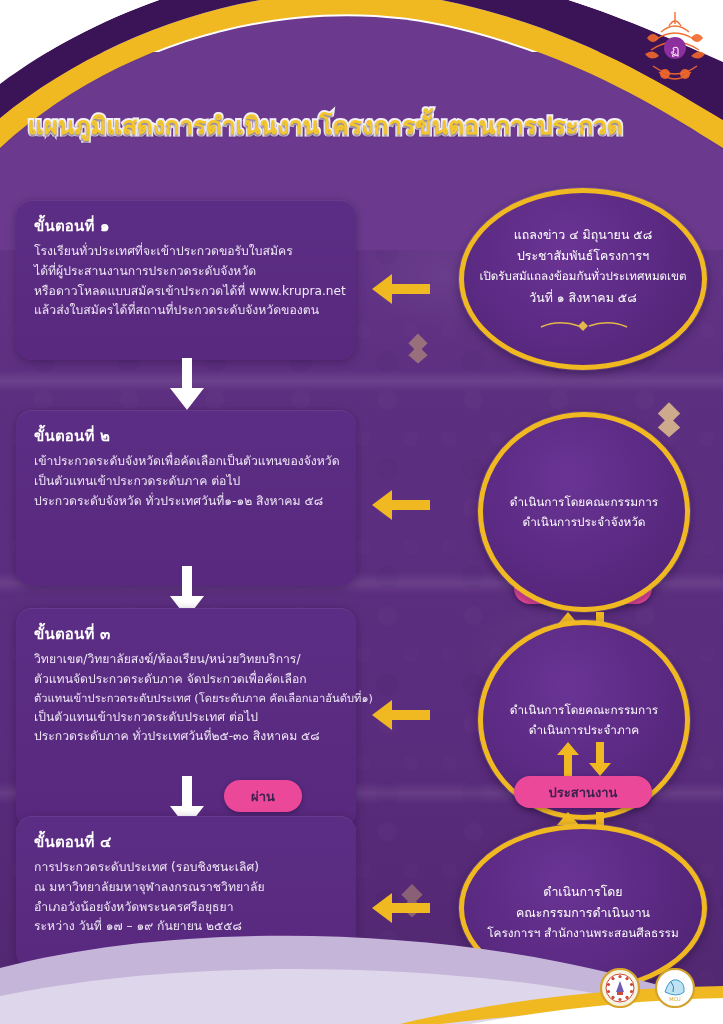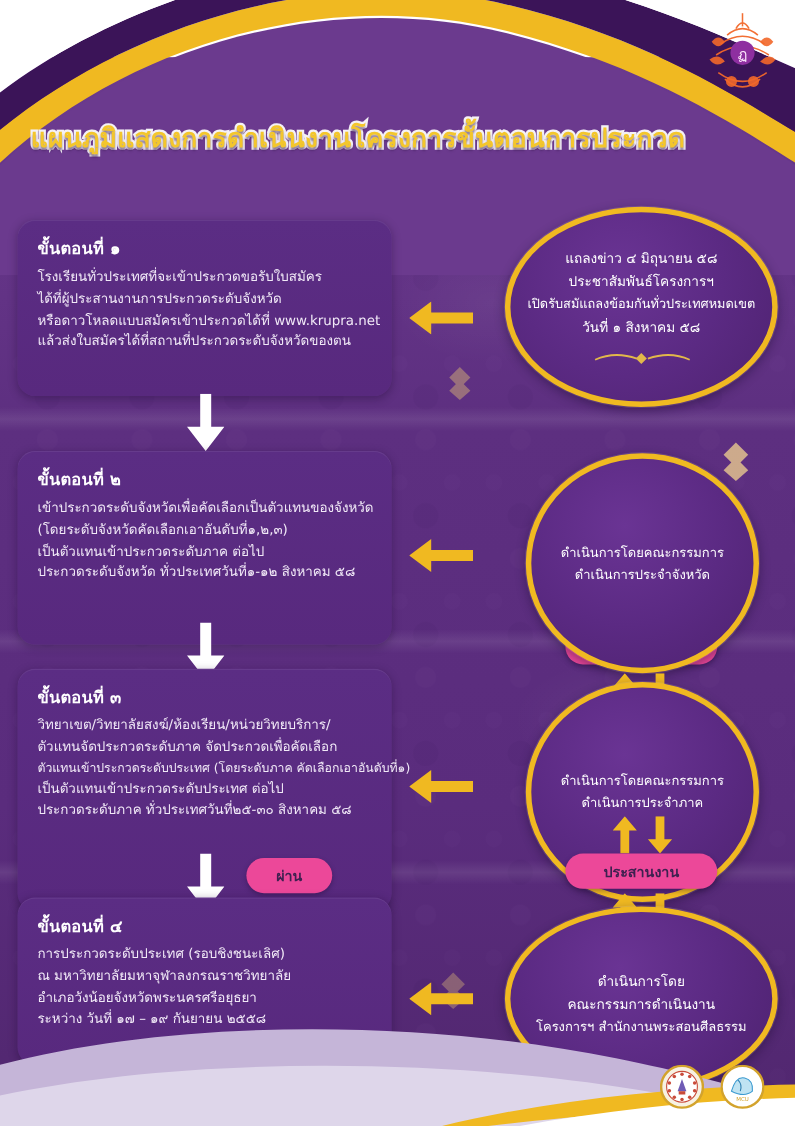--- a/index.html
+++ b/index.html
@@ -211,21 +211,20 @@
     <path d="M12,0 L22,0 L22,30 L34,30 L17,52 L0,30 L12,30 Z" fill="#ffffff"></path>
   </svg>
 
   <svg class="left-arrow" style="left:372px;top:274px;" viewBox="0 0 58 30">
     <path d="M58,10 L20,10 L20,0 L0,15 L20,30 L20,20 L58,20 Z" fill="#f0b921"></path>
   </svg>
 
   <div class="step" id="step2">
     <div class="step-title">ขั้นตอนที่ ๒</div>
     <div class="step-line">เข้าประกวดระดับจังหวัดเพื่อคัดเลือกเป็นตัวแทนของจังหวัด</div>
-    <div class="step-line">(โดยระดับจังหวัดคัดเลือกเอาอันดับที่๑,๒,๓)</div>
     <div class="step-line">เป็นตัวแทนเข้าประกวดระดับภาค ต่อไป</div>
     <div class="step-line">ประกวดระดับจังหวัด ทั่วประเทศวันที่๑-๑๒ สิงหาคม ๕๘</div>
   </div>
 
   <svg class="down-arrow" style="top:566px;" viewBox="0 0 34 52">
     <path d="M12,0 L22,0 L22,30 L34,30 L17,52 L0,30 L12,30 Z" fill="#ffffff"></path>
   </svg>
 
   <svg class="left-arrow" style="left:372px;top:490px;" viewBox="0 0 58 30">
     <path d="M58,10 L20,10 L20,0 L0,15 L20,30 L20,20 L58,20 Z" fill="#f0b921"></path>

